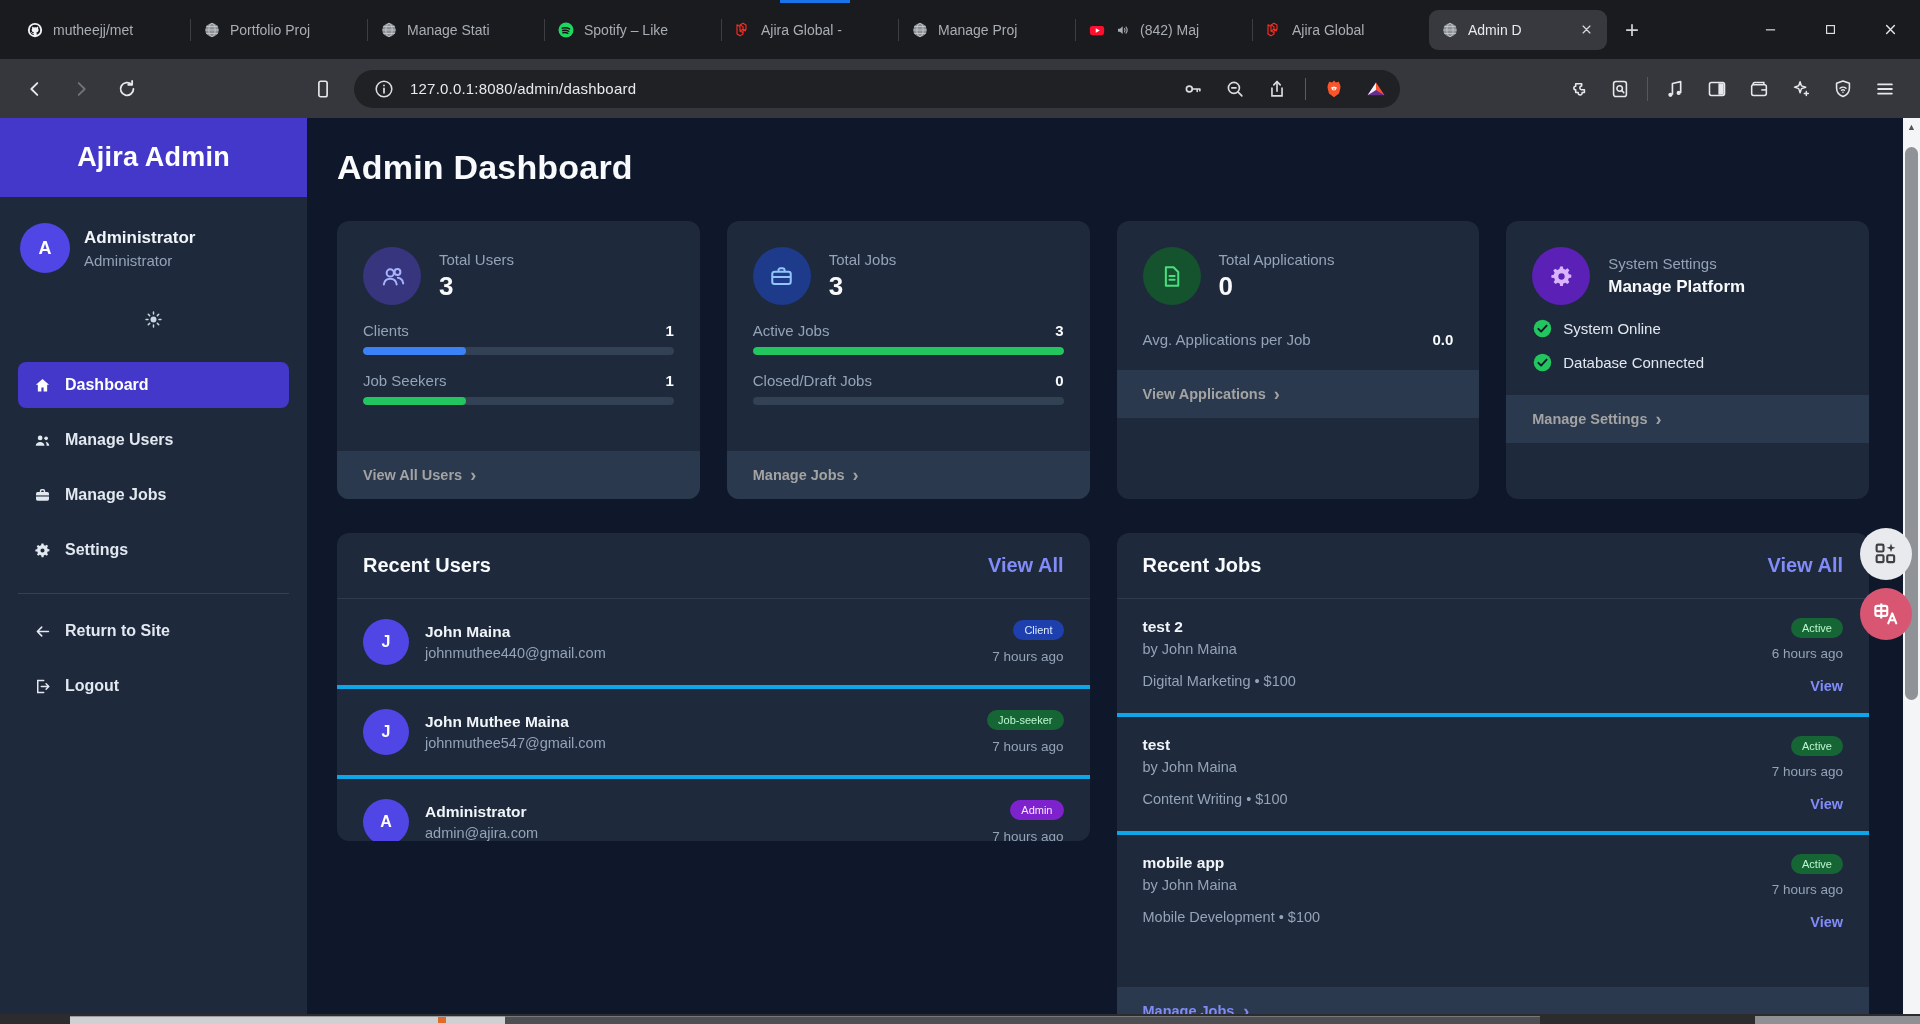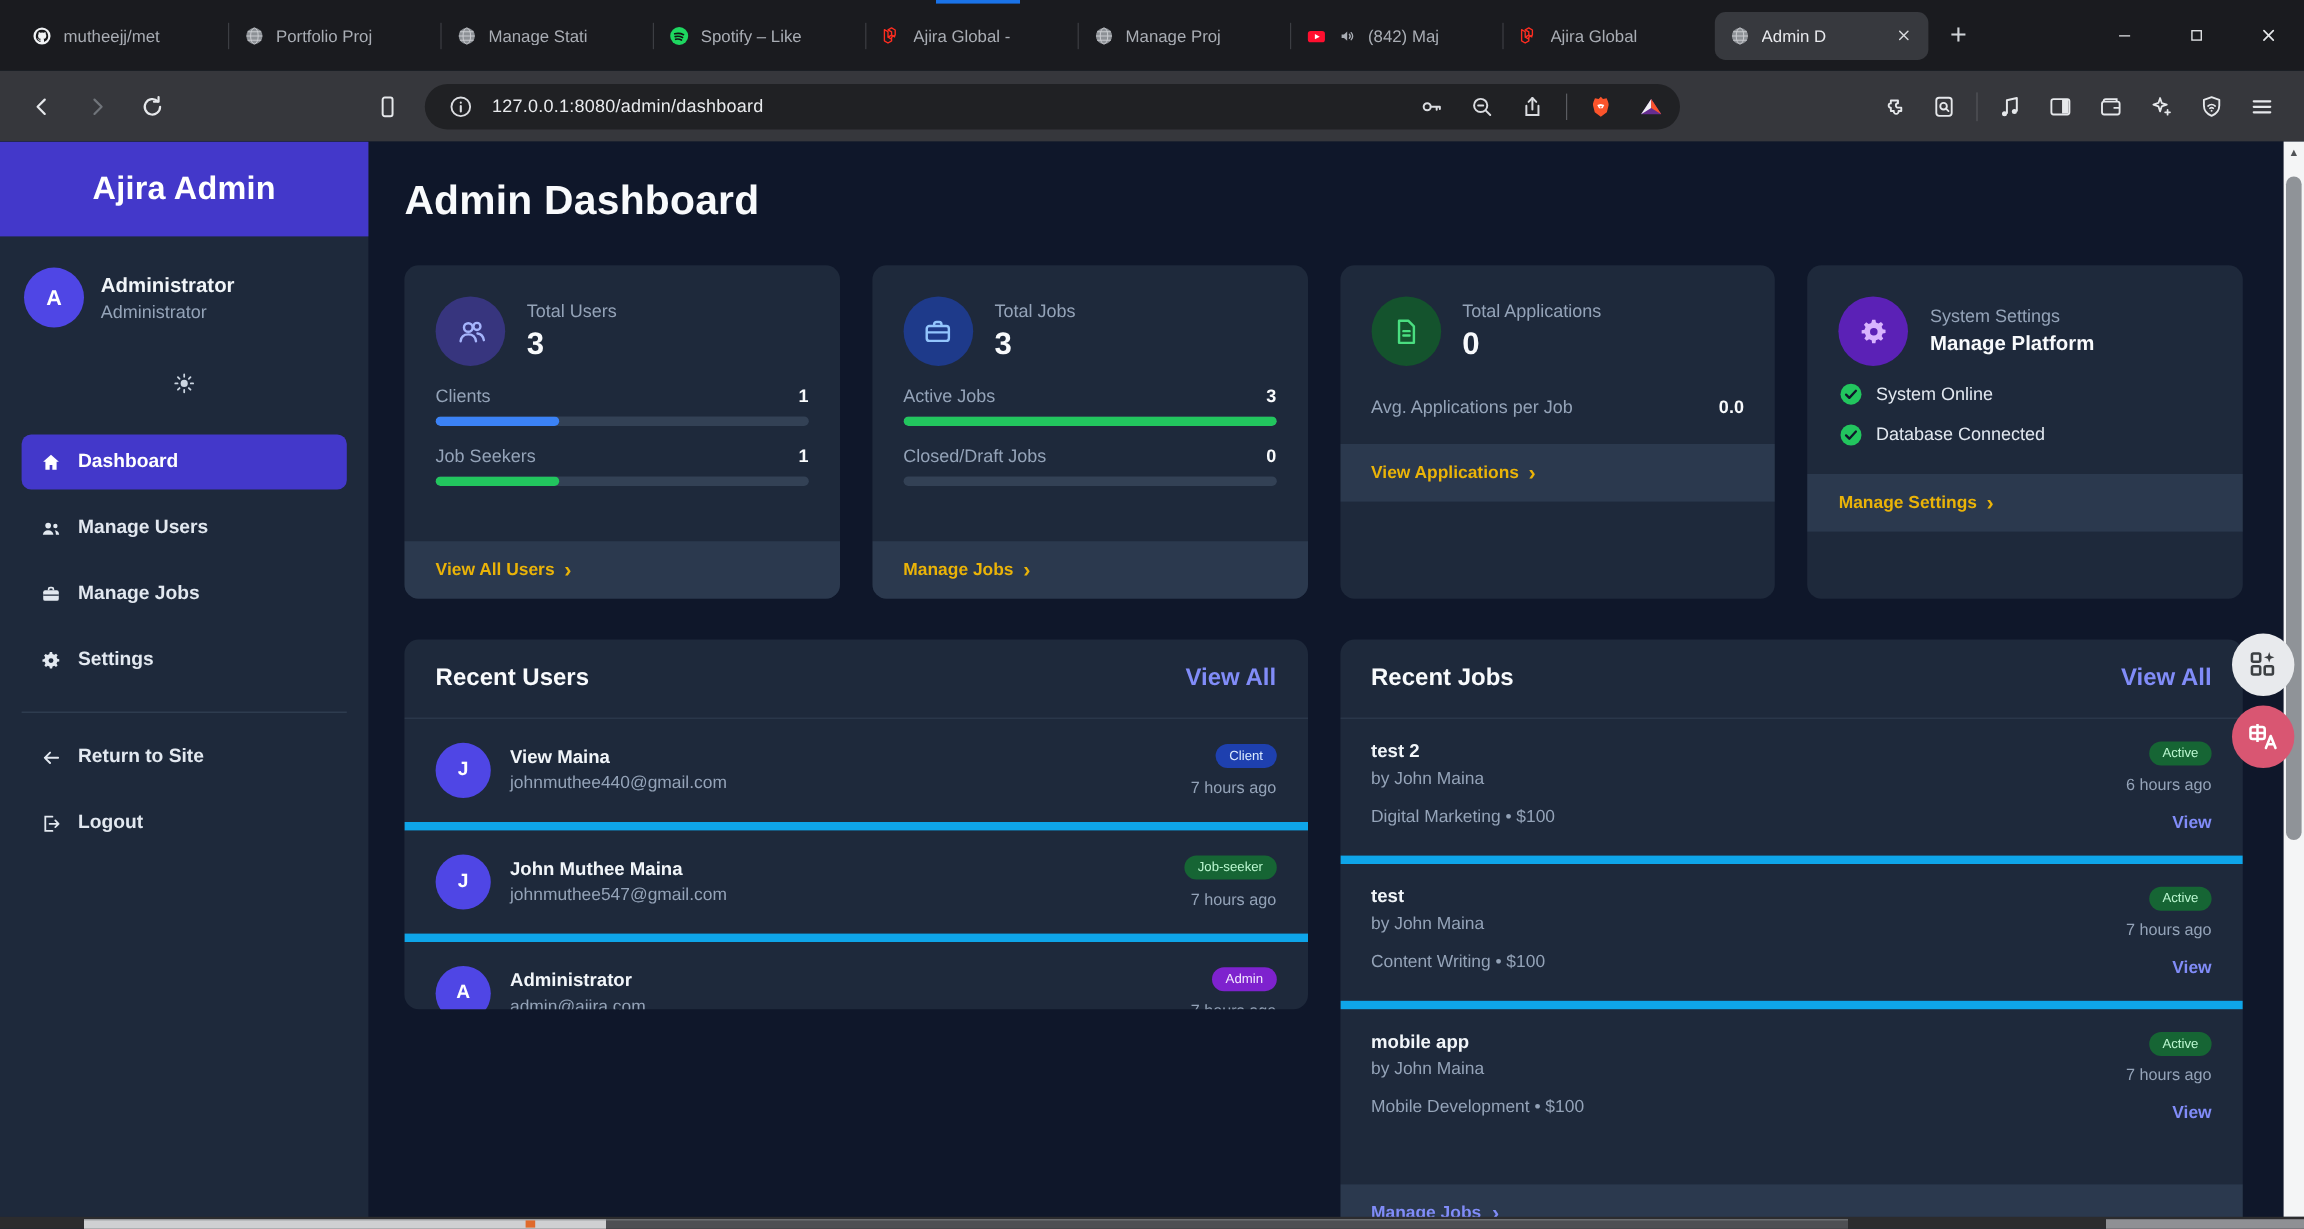--- a/index.html
+++ b/index.html
@@ -67,34 +67,34 @@
   .val { color:#f8fafc; font-size:26px; font-weight:700; margin-top:3px; }
   .val.small { font-size:17px; margin-top:5px; }
   .prow { display:flex; justify-content:space-between; margin-top:17px; }
   .card.stat .prow { margin-top:26px;gap:11px; }
   .plabel { color:#94a3b8; font-size:15px; }
   .pval { color:#f8fafc; font-size:15px; font-weight:700; }
   .bar { height:8px; background:#334155; border-radius:4px; margin-top:8px; overflow:hidden; }
   .fill { height:100%; border-radius:4px; }
   .chk { display:flex; align-items:center; gap:10px; margin-top:13px; color:#e2e8f0; font-size:15px; }
   .ic20 { width:21px; height:21px; }
-  .card-foot { height:48px; background:#2b394e; display:flex; align-items:center; gap:8px; padding:0 26px; color:#eab308; font-size:14.5px; font-weight:700; flex-shrink:0; }
+  .card-foot { height:48px; background:#2b394e; display:flex; align-items:center; gap:8px; padding:0 26px; color:#a3a3a3; font-size:14.5px; font-weight:700; flex-shrink:0; }
   .card.progress .card-foot { margin-top:auto; }
   .card.stat .card-foot, .card.status .card-foot { margin-top:22px; }
   .chev { font-size:18px; font-weight:700; line-height:1; }
 
   .bottom { display:grid; grid-template-columns:1fr 1fr; gap:27px; margin-top:34px; }
   .list-card { background:#1e293b; border-radius:12px; display:flex; flex-direction:column; overflow:hidden; }
   .users-card { height:308px; }
   .jobs-card { height:502px; }
   .list-head { display:flex; align-items:center; justify-content:space-between; padding:21px 26px; border-bottom:1px solid #2e3b4f; }
   .list-title { color:#f8fafc; font-size:20px; font-weight:700; }
   .view-all { color:#818cf8; font-size:20px; font-weight:600; }
   .urow { display:flex; align-items:center; padding:20px 26px; }
-  .bline { border-bottom:7px solid #0ea5e9; }
+  .bline { border-bottom:4px solid #0ea5e9; }
   .uav { width:46px; height:46px; border-radius:50%; background:#4f46e5; color:#fff; font-weight:700; font-size:16px; display:flex; align-items:center; justify-content:center; flex-shrink:0; margin-right:16px; }
   .uinfo { flex:1; }
   .uname { color:#f1f5f9; font-size:15.5px; font-weight:700; }
   .uemail { color:#94a3b8; font-size:14.5px; margin-top:4px; }
   .uright { display:flex; flex-direction:column; align-items:flex-end; gap:9px; }
   .badge { font-size:11px; font-weight:400; padding:4px 11px; border-radius:11px; }
   .badge.blue { background:#1e40af; color:#dbeafe; }
   .badge.green { background:#166534; color:#bbf7d0; }
   .badge.purple { background:#7e22ce; color:#f3e8ff; }
   .utime { color:#94a3b8; font-size:13.5px; }
@@ -734,21 +734,21 @@
     <div class="bottom">
       <div class="list-card users-card">
         <div class="list-head">
           <span class="list-title">Recent Users</span>
           <span class="view-all">View All</span>
         </div>
         <div id="user-list">
             <div class="urow bline">
               <span class="uav">J</span>
               <div class="uinfo">
-                <div class="uname">View Maina</div>
+                <div class="uname">John Maina</div>
                 <div class="uemail">johnmuthee440@gmail.com</div>
               </div>
               <div class="uright">
                 <span class="badge blue">Client</span>
                 <span class="utime">7 hours ago</span>
               </div>
             </div>
             <div class="urow bline">
               <span class="uav">J</span>
               <div class="uinfo">

